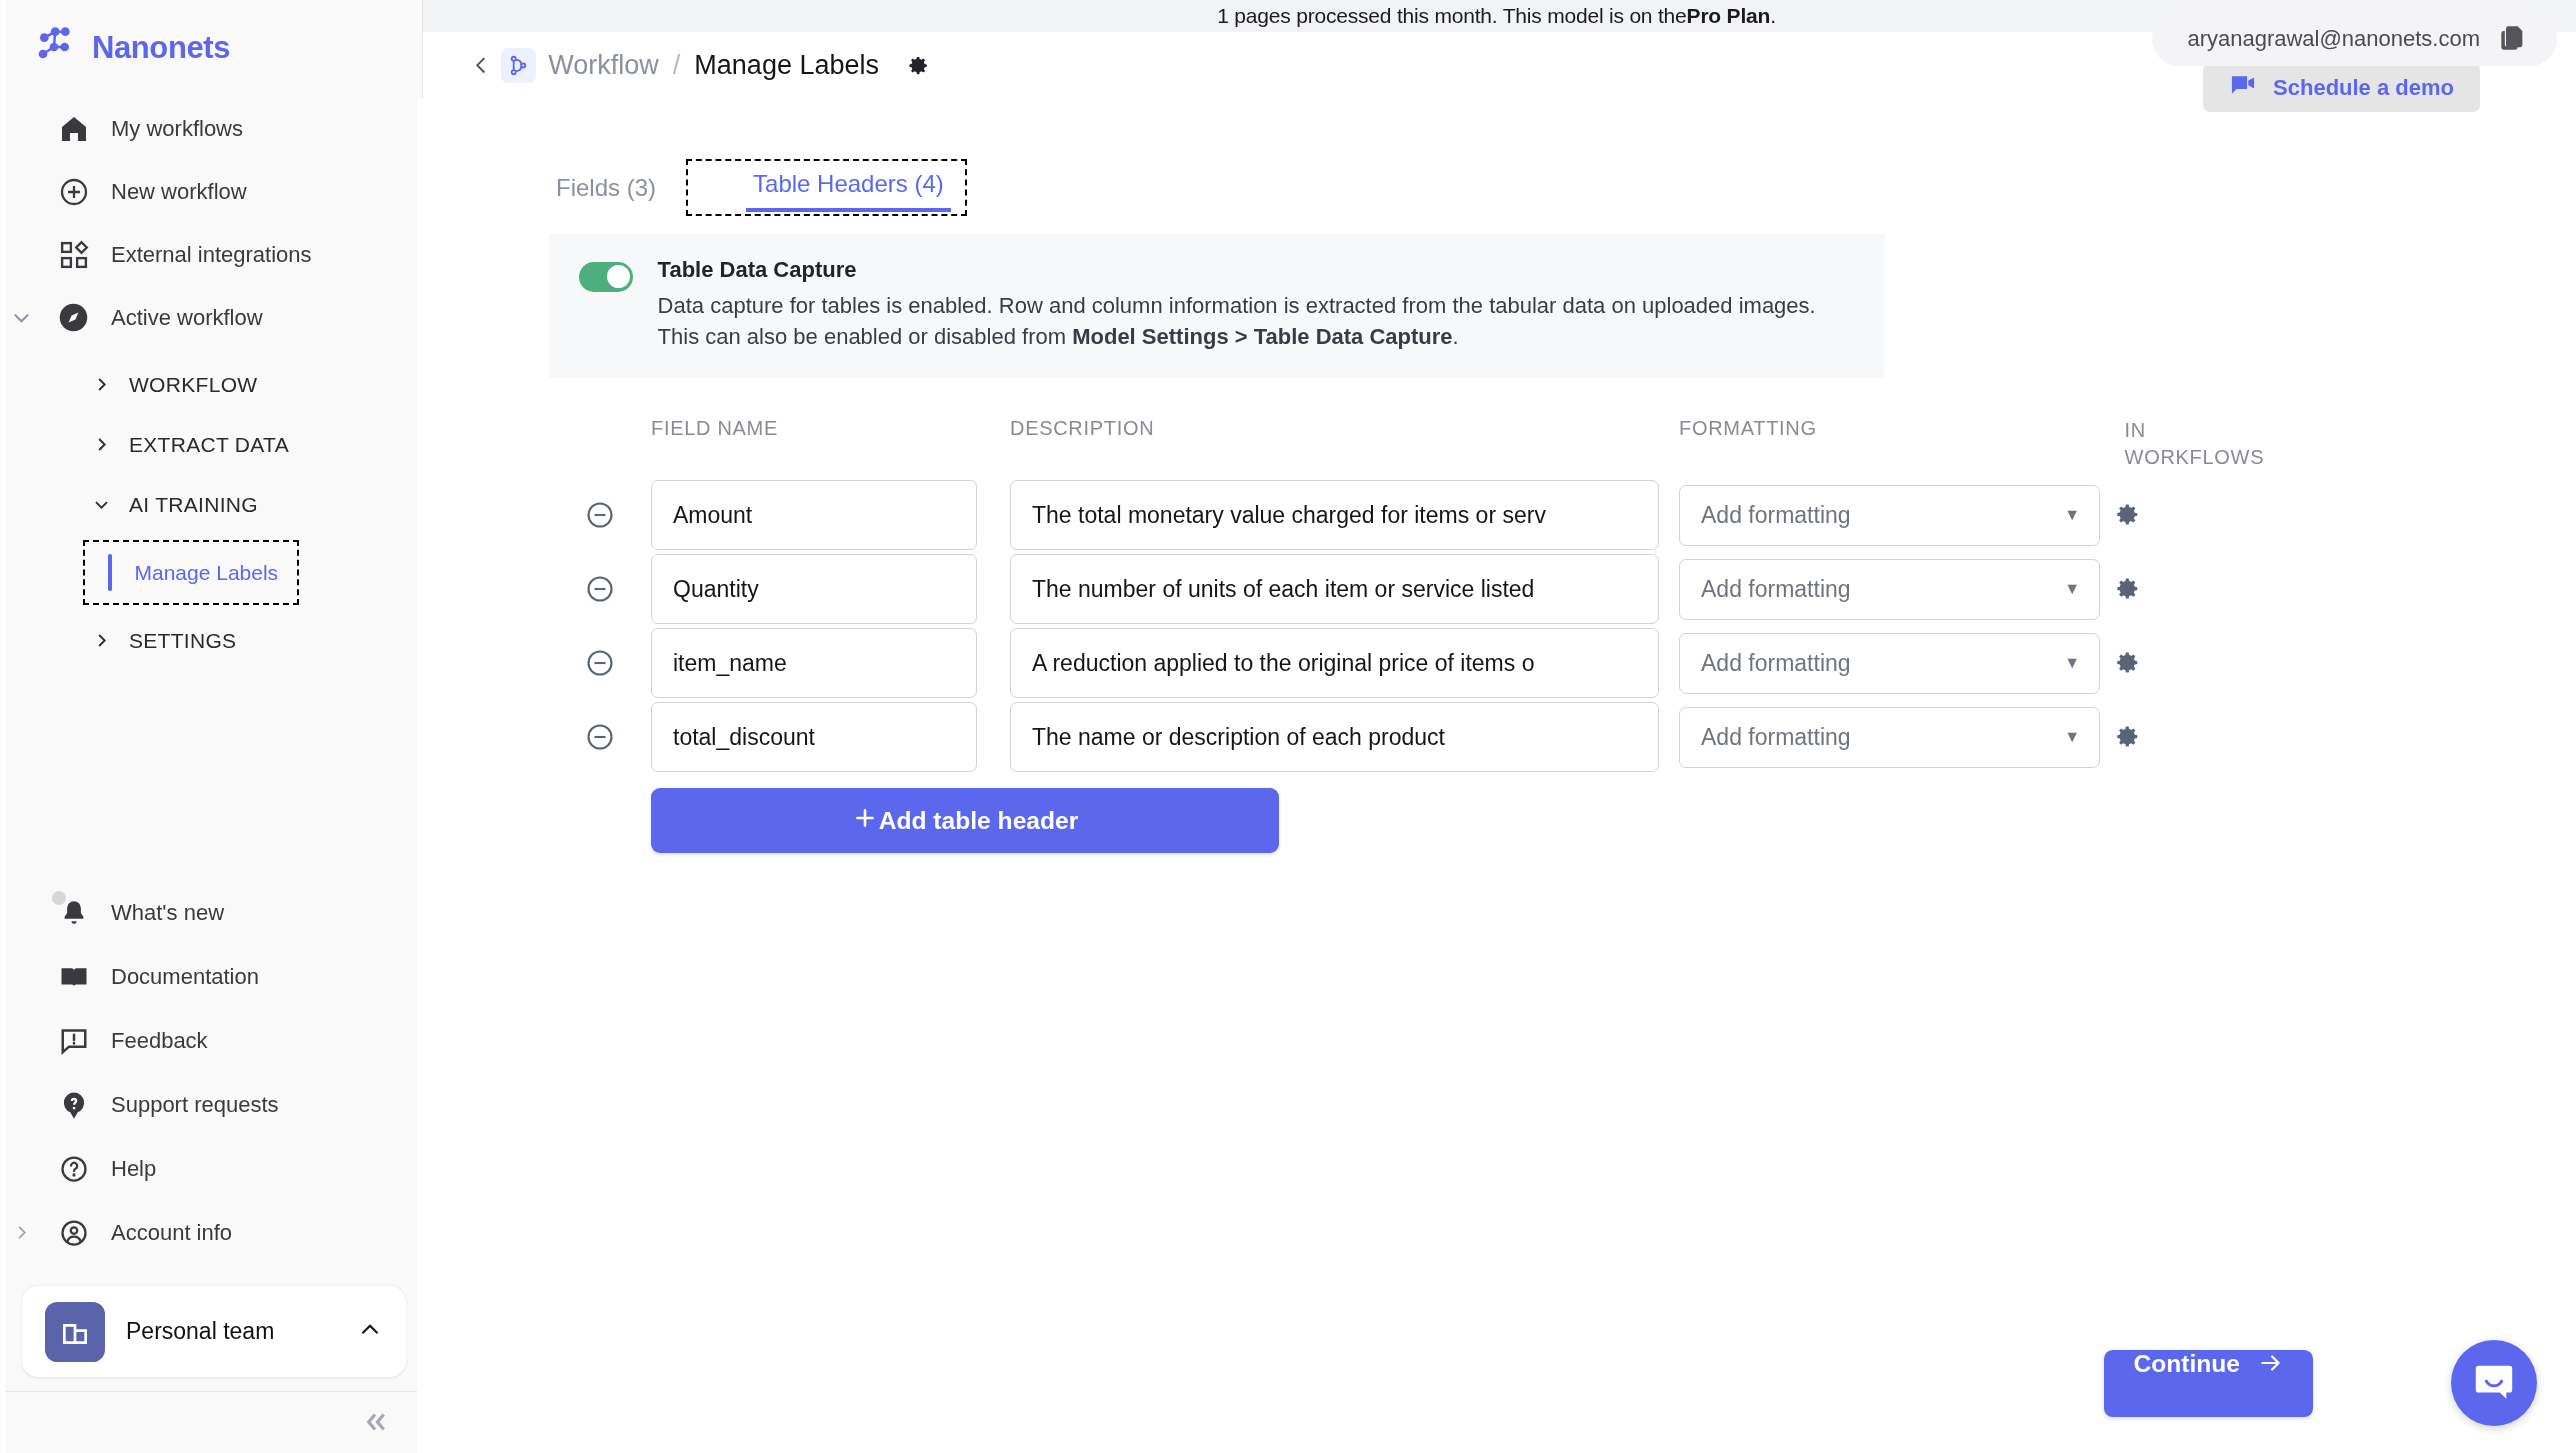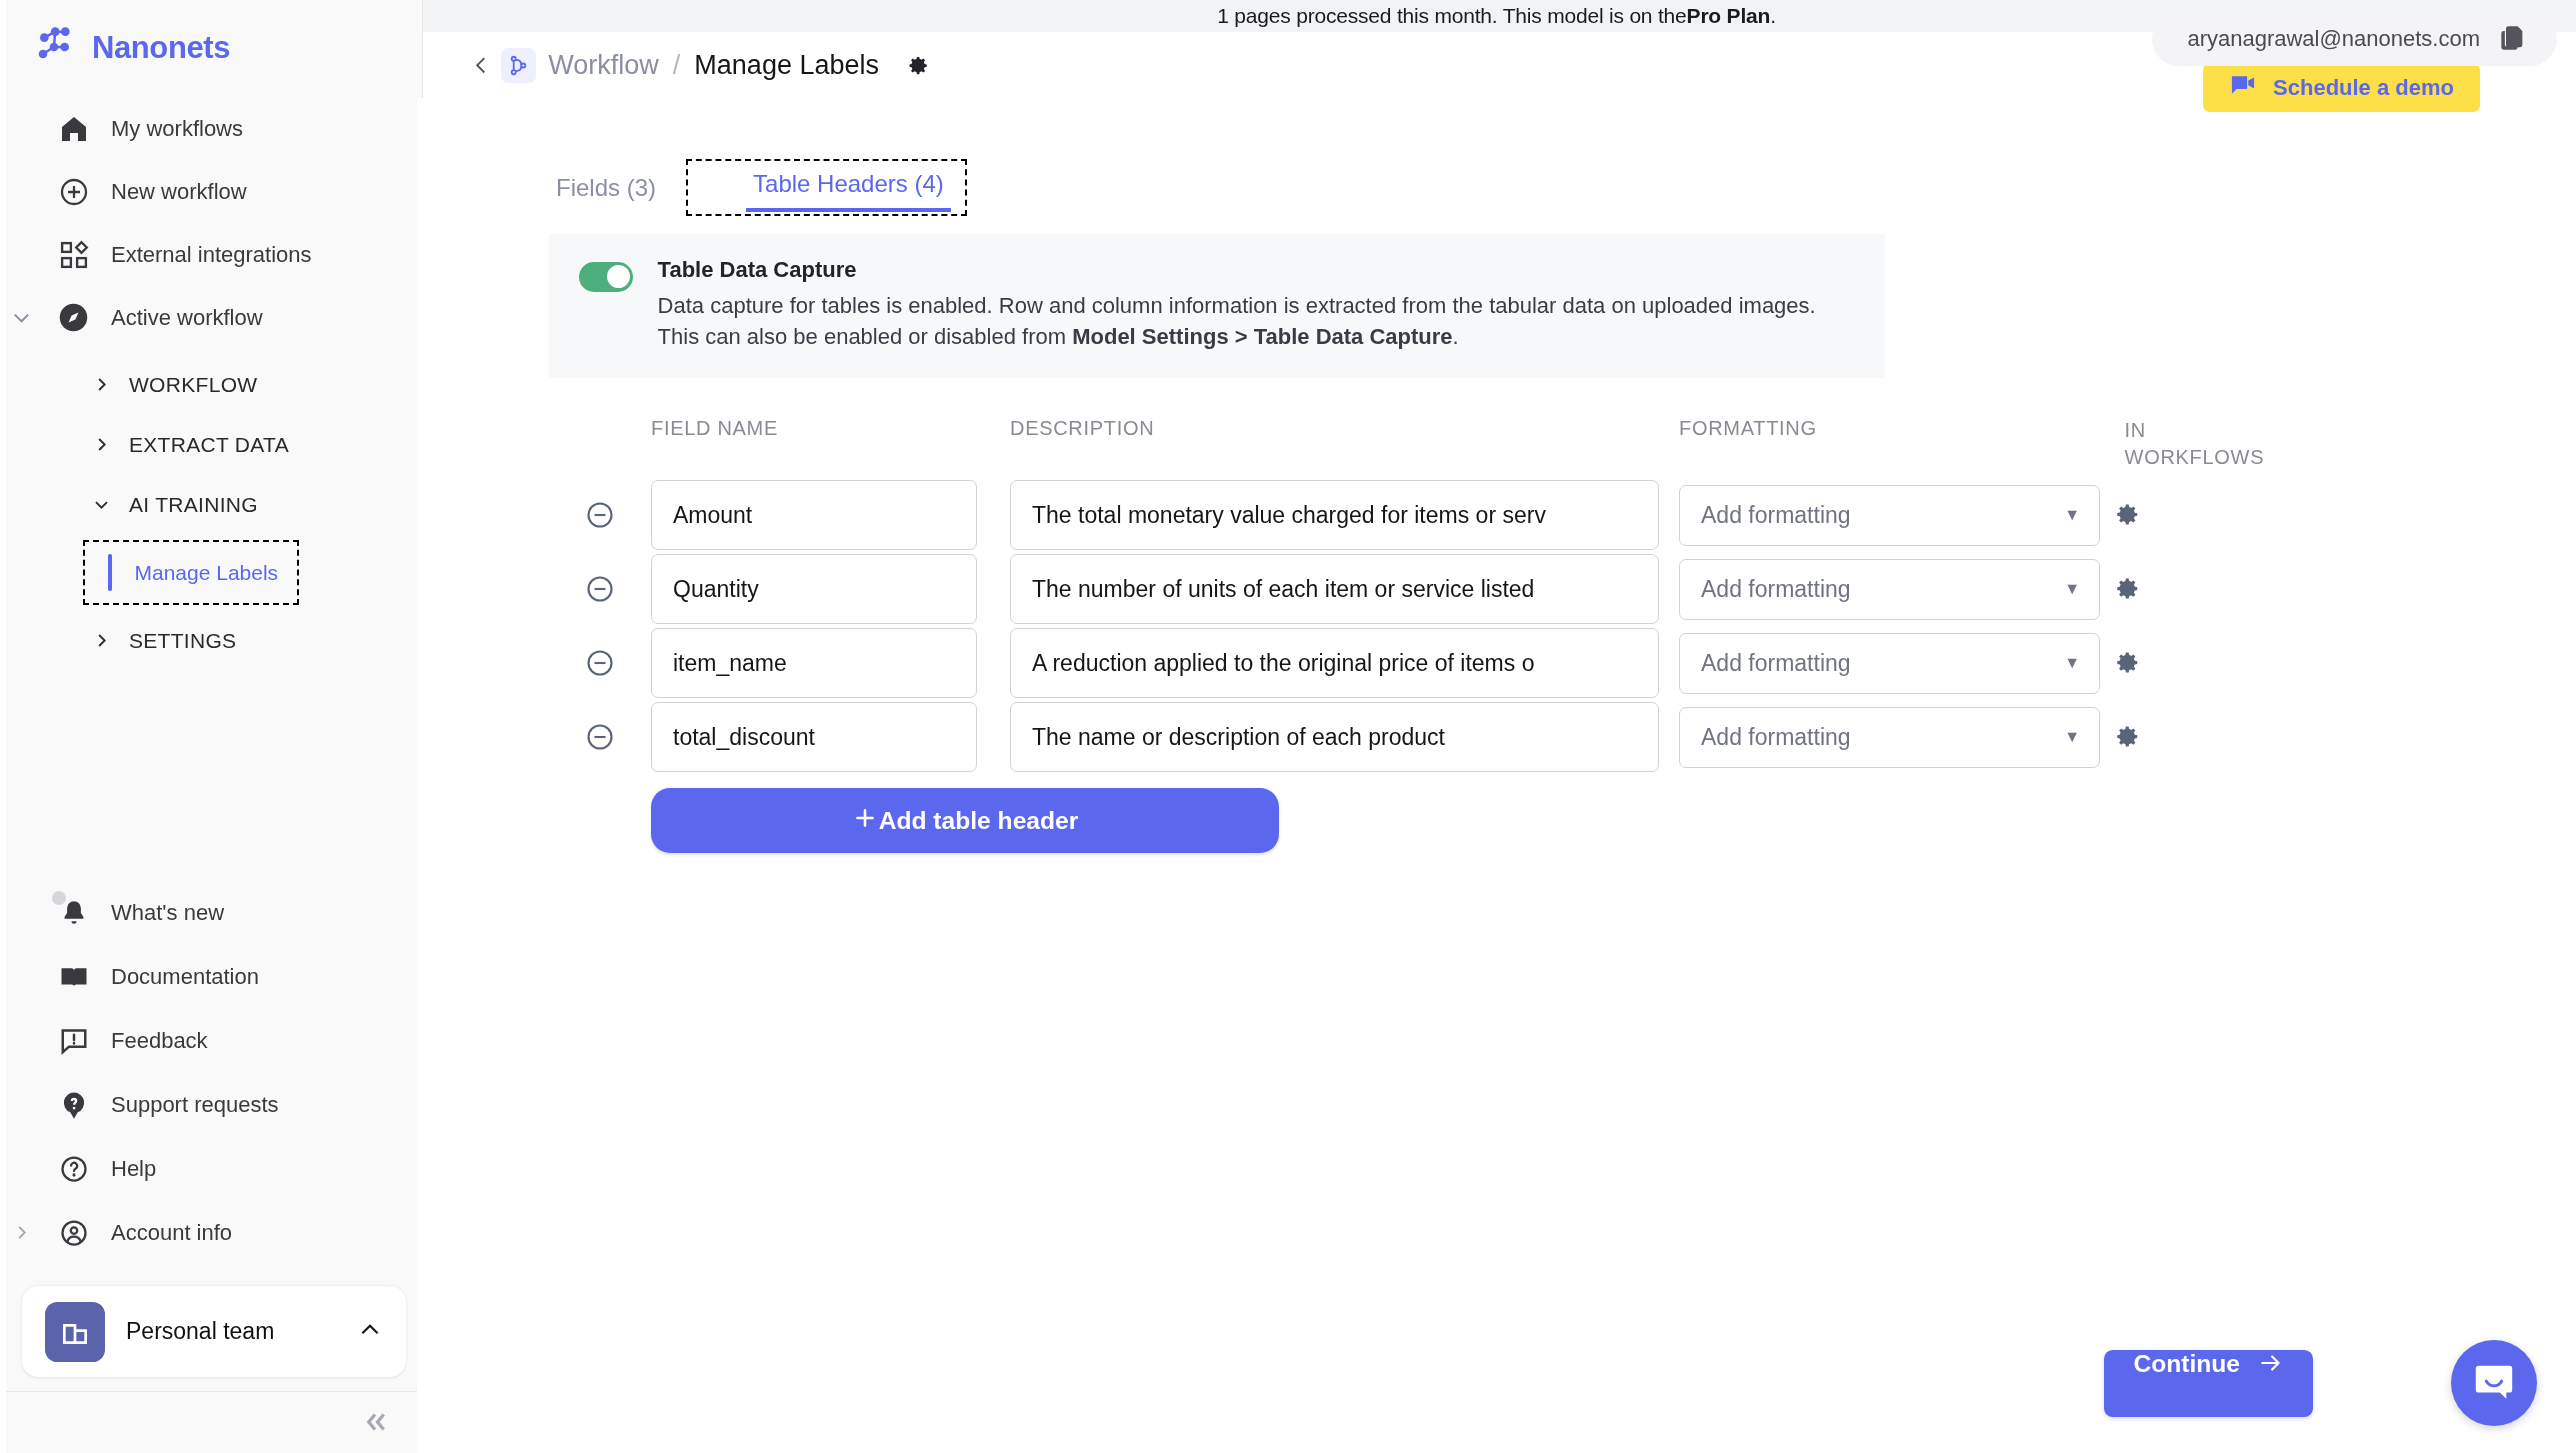--- a/index.html
+++ b/index.html
@@ -80,21 +80,21 @@
   
   .account-pill {
     position:absolute; right: 19px; top: 12.3px; height: 54px;
     background:#f4f4f6; border-radius: 27px; display:flex; align-items:center; gap:19px;
     padding: 0 30px 0 35px; z-index: 5;
   }
   .account-email { font-size: 22px; color:#4a4a50; }
 
   .demo-btn {
     position:absolute; right: 96px; top: 63px; height: 49px;
-    background:#fde047; border-radius: 7px; display:flex; align-items:center; gap:16px;
+    background:#e5e5e5; border-radius: 7px; display:flex; align-items:center; gap:16px;
     padding: 0 26px; cursor:pointer; z-index: 4;
   }
   .demo-btn span { font-size: 22px; color:#5b68ee; font-weight:700; }
 
   .crumbbar {
     position:absolute; left: 417px; top: 32px; right: 0; height: 67px;
     display:flex; align-items:center; padding-left: 44px; gap: 0;
   }
   .crumb-back { width: 40px; display:flex; align-items:center; justify-content:center; cursor:pointer; }
   .crumb-chip { width:35px; height:35px; border-radius:7px; background:#eef0fe; display:flex; align-items:center; justify-content:center; margin-right:12.3px; }
@@ -152,21 +152,21 @@
   .sel {
     height: 61px; border: 0.9px solid #cfd2d8; border-radius: 7px; background:#fff;
     display:flex; align-items:center; justify-content:space-between; padding: 0 19px 0 21px;
     font-size: 23px; color:#6f7480; cursor:pointer;
   }
   .sel .chev { color:#6f7480; font-size: 16px; }
   .wf-gear { width:149px; flex:0 0 149px; display:flex; align-items:center; justify-content:flex-start; padding-left: 10.5px; cursor:pointer; }
 
   .add-btn {
     margin-left: 102px; margin-top: 14px; width: 628px; height: 65px;
-    background:#5b68ee; border-radius: 19px; color:#fff;
+    background:#5b68ee; border-radius: 9px; color:#fff;
     display:flex; align-items:center; justify-content:center; gap: 1px;
     font-size: 24.6px; font-weight: 700; cursor:pointer;
     box-shadow: 0 1.8px 3.5px rgba(0,0,0,.12);
   }
 
   .continue-btn {
     position:absolute; right: 263px; bottom: 37px; width: 209px; height: 67px;
     background:#5b68ee; border-radius: 8.8px; color:#fff;
     display:flex; align-items:flex-start; justify-content:center; gap: 17.5px;
     font-size: 24.6px; font-weight: 700; cursor:pointer;

